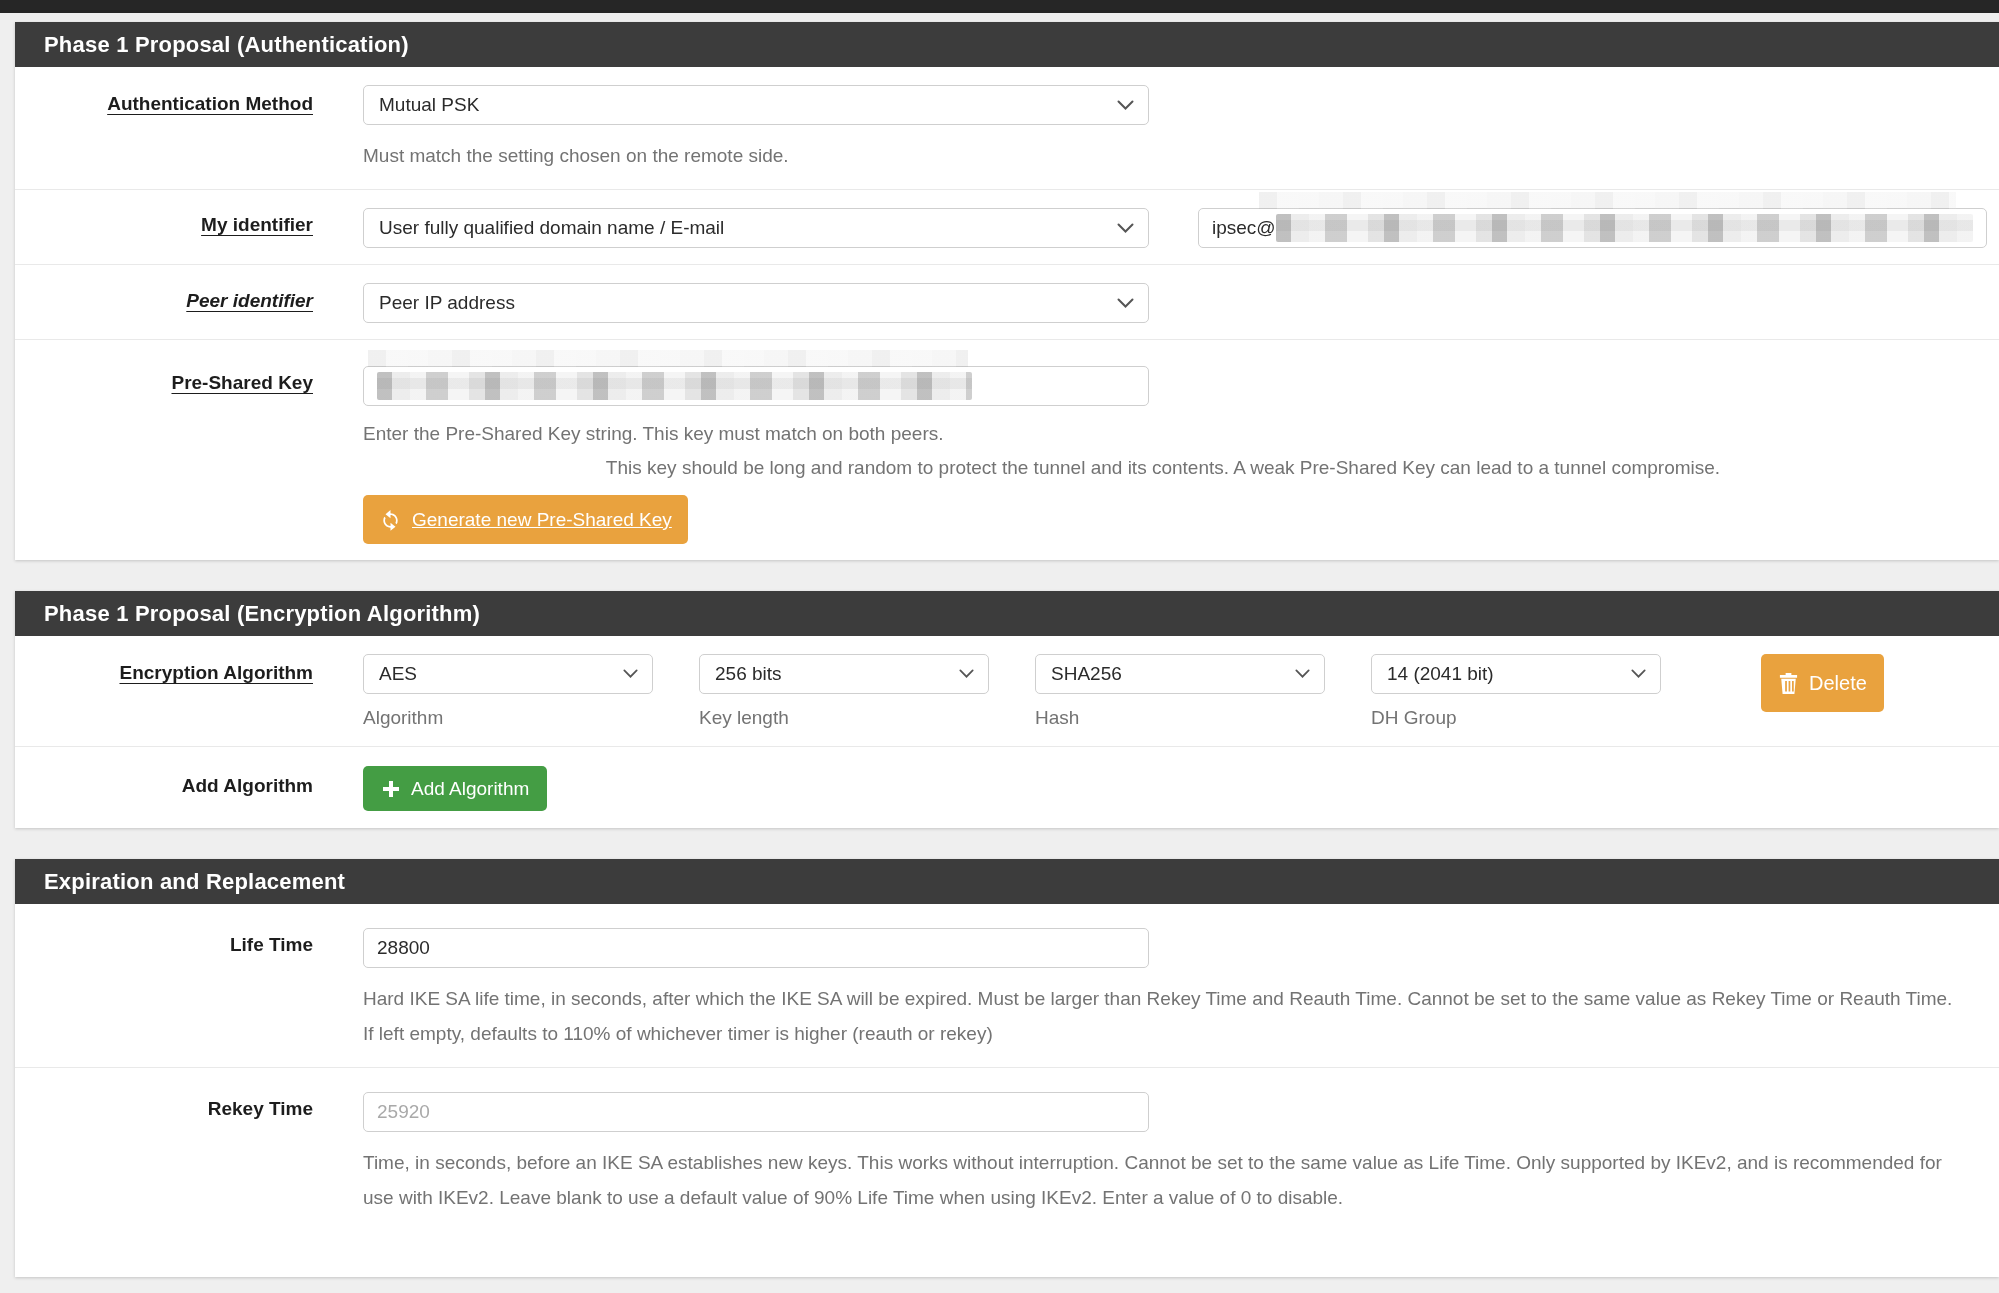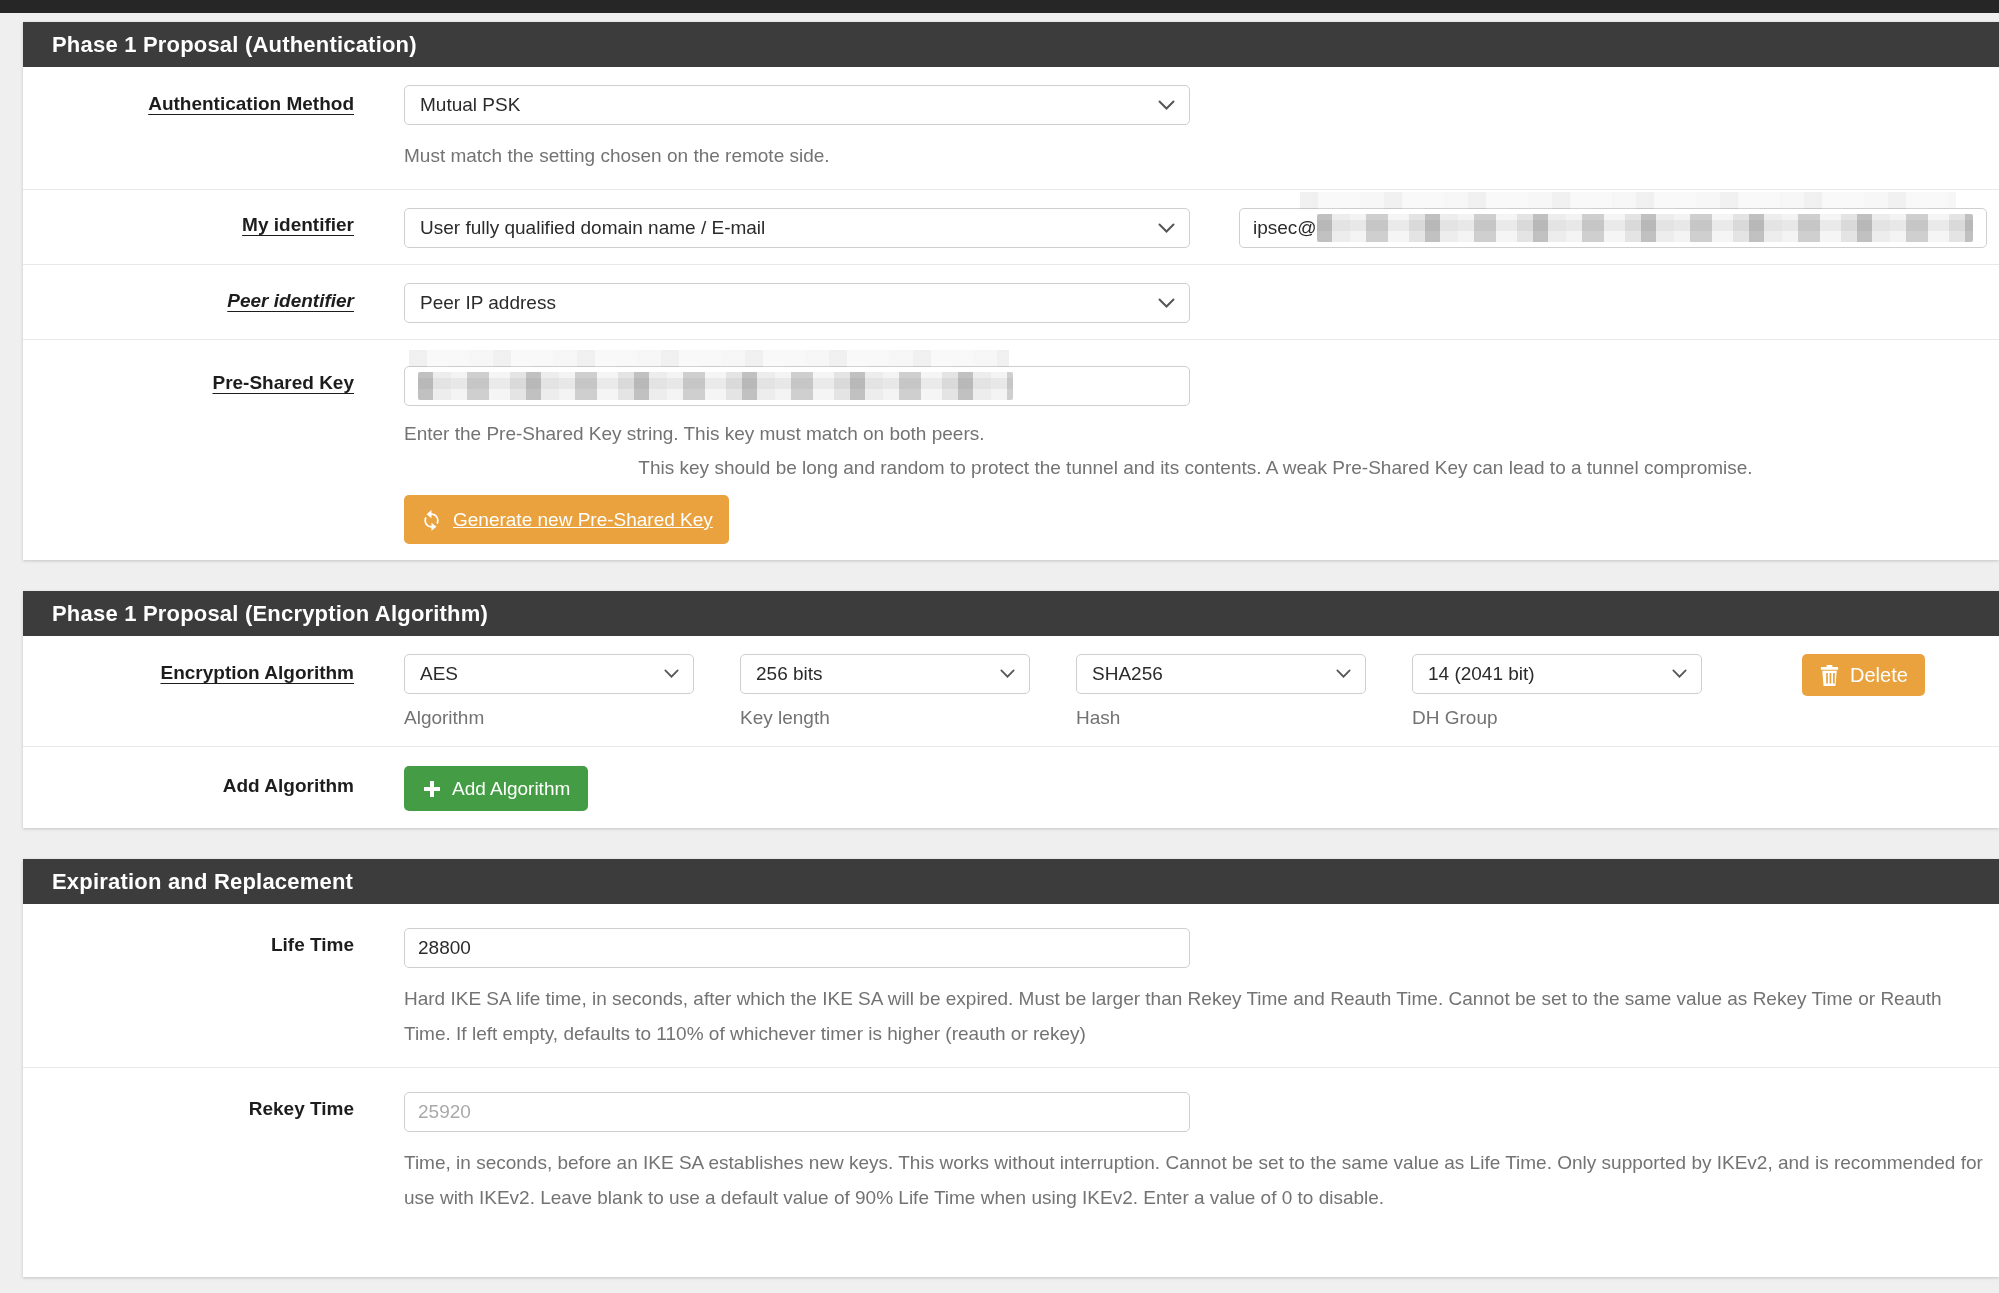--- a/index.html
+++ b/index.html
@@ -2,29 +2,29 @@
 <html><head>
 <meta charset="utf-8">
 <style>
   * { margin:0; padding:0; box-sizing:border-box; }
   html,body { background:#efefef; }
   body { font-family:"Liberation Sans", sans-serif; color:#212121; }
   .page { position:relative; width:1999px; height:1293px; overflow:hidden; background:#efefef; }
 
   .top-strip { height:13px; background:#262626; }
 
-  .panel { margin-left:23px; margin-top:9px; background:#404040; box-shadow:0 1px 3px rgba(0,0,0,.18); }
+  .panel { margin-left:15px; margin-top:9px; background:#404040; box-shadow:0 1px 3px rgba(0,0,0,.18); }
   .panel + .panel { margin-top:31px; }
   .panel-heading {
     background:#3c3c3c; color:#fff; height:45px; display:flex; align-items:center;
     padding-left:29px; font-size:22px; font-weight:bold; letter-spacing:.2px;
   }
   .panel-body { background:#fff; }
 
-  .row { display:flex; border-top:1px solid #e9e9e9;padding-left:33px; }
+  .row { display:flex; border-top:1px solid #e9e9e9; }
   .row:first-child { border-top:none; }
   .col-label { width:348px; flex:0 0 348px; text-align:right; padding:26px 50px 0 0; }
   .col-label .lbl { font-size:19px; font-weight:bold; color:#1d1d1d; }
   .col-label .lbl.u { text-decoration:underline; text-underline-offset:4px; }
   .col-ctl { flex:1 1 auto; padding:18px 12px 16px 0; }
 
   .select {
     display:inline-flex; align-items:center; justify-content:space-between;
     height:40px; background:#fff; border:1px solid #cfcfcf; border-radius:5px;
     padding:0 14px 0 15px; font-size:19px; color:#2b2b2b; cursor:pointer;gap:29px;
@@ -61,21 +61,21 @@
   .blur-spill { position:absolute; height:17px; top:-17px; left:60px; right:30px; }
 
   .btn {
     display:inline-flex; align-items:center; border:none; border-radius:5px;
     color:#fff; font-size:19px; font-family:"Liberation Sans", sans-serif; cursor:pointer;
   }
   .btn .ic { display:flex; margin-right:10px; }
   .btn-orange { background:#e9a23e; }
   .btn-green  { background:#449d44; }
   .btn-gen { height:49px; padding:0 16px; margin-top:10px;text-decoration:underline; }
-  .btn-del { height:42px; padding:0 17px; margin-left:54px; font-size:20px; }
+  .btn-del { height:58px; padding:0 17px; margin-left:54px; font-size:20px; }
   .btn-add { height:45px; padding:0 18px; }
 
   
   .enc-controls { display:flex; align-items:flex-start; }
   .enc-item { margin-right:46px; }
   .enc-item .select { width:290px; }
   .sub { font-size:19px; color:#737373; margin-top:13px; }
 
   .note-row .col-ctl { padding-top:24px; padding-bottom:24px; }
   .note { font-size:19px; color:#595959; }

